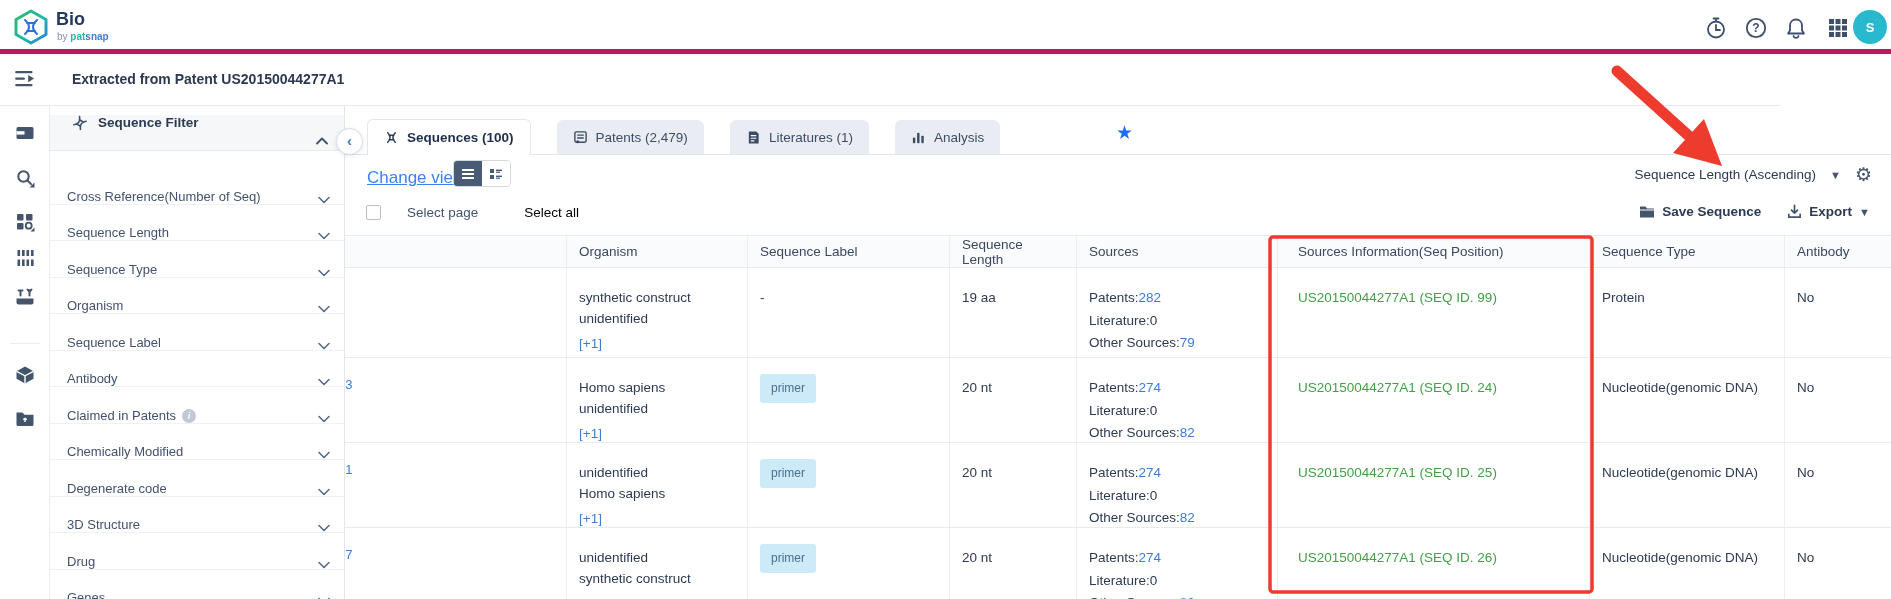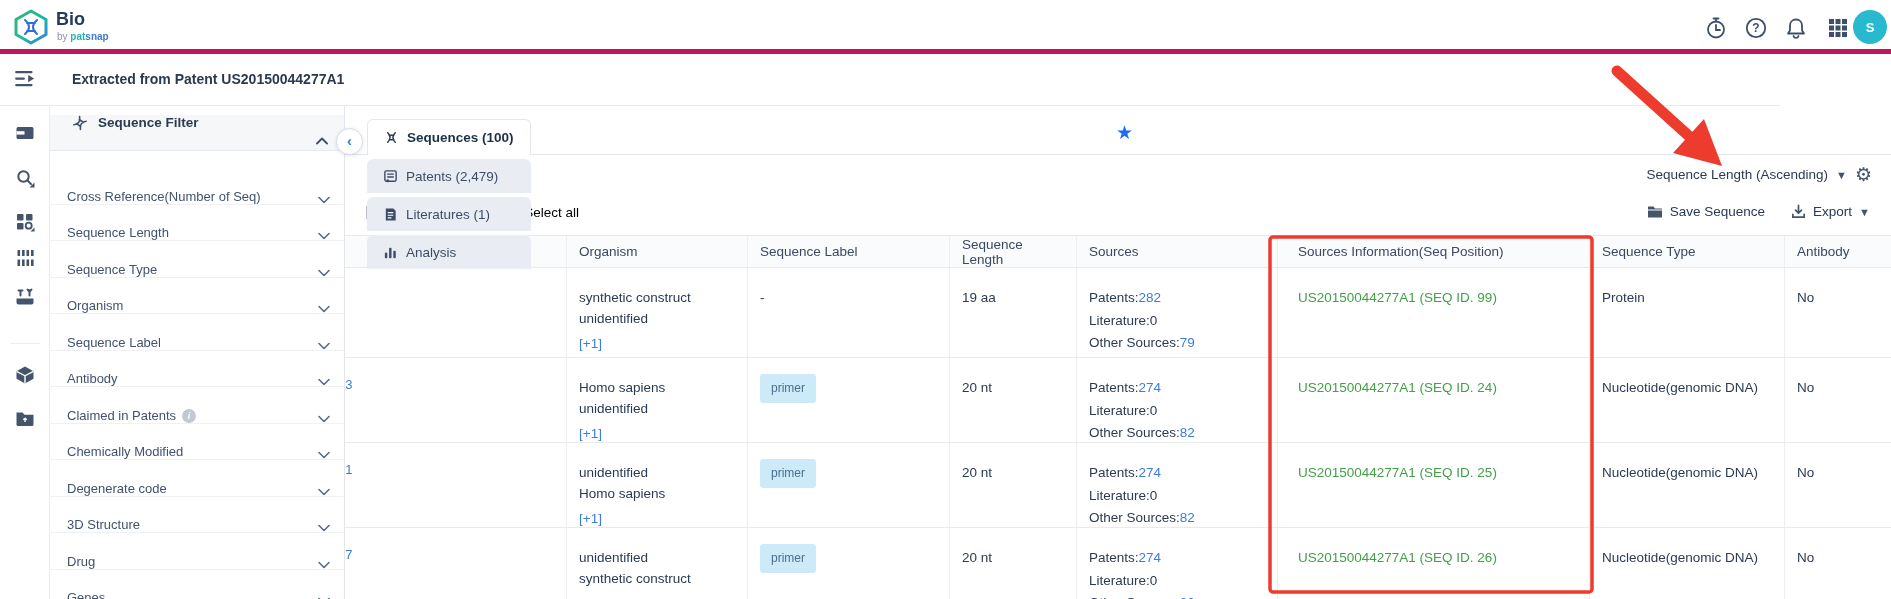--- a/index.html
+++ b/index.html
@@ -22,41 +22,41 @@
   .patentbar { position:absolute; left:0; top:54px; width:1780px; height:52px; background:#fff; border-bottom:1px solid #e6e9ee; z-index:6; }
   .patent-title { position:absolute; left:72px; top:17px; font-size:14px; font-weight:700; color:#2b3950; }
 
   
   .rail { position:absolute; left:0; top:106px; width:50px; height:493px; background:#fff; border-right:1px solid #e9ecf0; z-index:6; }
   .rail-icon { position:absolute; left:15px; width:20px; height:20px; cursor:pointer; }
   .rail-div { position:absolute; left:10px; width:30px; height:1px; background:#e9ecf0; }
 
   
   .tabline { position:absolute; left:345px; right:0; top:154px; height:1px; background:#e3e7ed; z-index:1; }
-  .tabs { position:absolute; left:367px; top:120px; display:flex; gap:4px; z-index:2;flex-direction:column; }
+  .tabs { position:absolute; left:367px; top:120px; display:flex; gap:26px; z-index:2; }
   .tab { height:34px; display:flex; align-items:center; gap:8px; padding:0 16px; background:#e9edf3;
     border-radius:6px 6px 0 0; font-size:13.5px; color:#3d4c66; cursor:pointer; white-space:nowrap; }
   .tab.active { background:#fff; border:1px solid #e3e7ed; border-bottom:none; height:36px; margin-top:-1px;
     color:#1f2f49; font-weight:700; }
   .star { position:absolute; left:1116px; top:121px; font-size:19px; color:#1d6ef2; z-index:2; cursor:pointer;}
 
   
   .cv-label { position:absolute; left:367px; top:168px; font-size:17px; color:#3b82f6;text-decoration:underline; }
   .view-toggle { position:absolute; left:453px; top:160px; display:flex; border:1px solid #d3d9e0; border-radius:4px; overflow:hidden; }
   .vt-btn { width:28px; height:25px; display:flex; align-items:center; justify-content:center; cursor:pointer; background:#fff; }
   .vt-btn.active { background:#4a5b76; }
-  .sortbox { position:absolute; right:19px; top:165px; display:flex; align-items:center; gap:8px; z-index:2;}
+  .sortbox { position:absolute; right:19px; top:165px; display:flex; align-items:center; gap:14px; z-index:2;}
   .sort-text { font-size:13.5px; color:#2c3a52; font-weight:500; cursor:pointer; }
   .caret { font-size:11px; color:#44546b; }
   .gear { font-size:19px; color:#44546b; line-height:19px; cursor:pointer; }
   .selrow { position:absolute; left:366px; top:205px; display:flex; align-items:center; gap:26px; }
   .checkbox { width:15px; height:15px; border:1.5px solid #b9c0cb; border-radius:2px; background:#fff; cursor:pointer; }
   .sel-label { font-size:13.5px; color:#42526e; }
   .sel-all { font-size:13.5px; color:#000000; cursor:pointer; margin-left:20px; }
-  .saveexp { position:absolute; right:21px; top:204px; display:flex; align-items:center; gap:26px; }
+  .saveexp { position:absolute; right:21px; top:204px; display:flex; align-items:center; gap:26px;font-weight:bold; }
   .se-btn { display:flex; align-items:center; gap:7px; font-size:13.5px; color:#2c3a52; cursor:pointer; }
 
   
   .tablewrap { position:absolute; left:330px; top:235px; width:1561px; height:364px; overflow:hidden; z-index:0; }
   .trow { display:flex; width:1561px; }
   .thead { height:33px; background:#fafbfc; border-top:1px solid #e8eaed; border-bottom:1px solid #e8eaed; }
   .tbody1 { height:90px; border-bottom:1px solid #e8eaed; }
   .tbody { height:85px; border-bottom:1px solid #e8eaed; }
   .cell { border-right:1px solid #eceef1; padding:0 12px; overflow:hidden; }
   .cell:last-child { border-right:none; }

